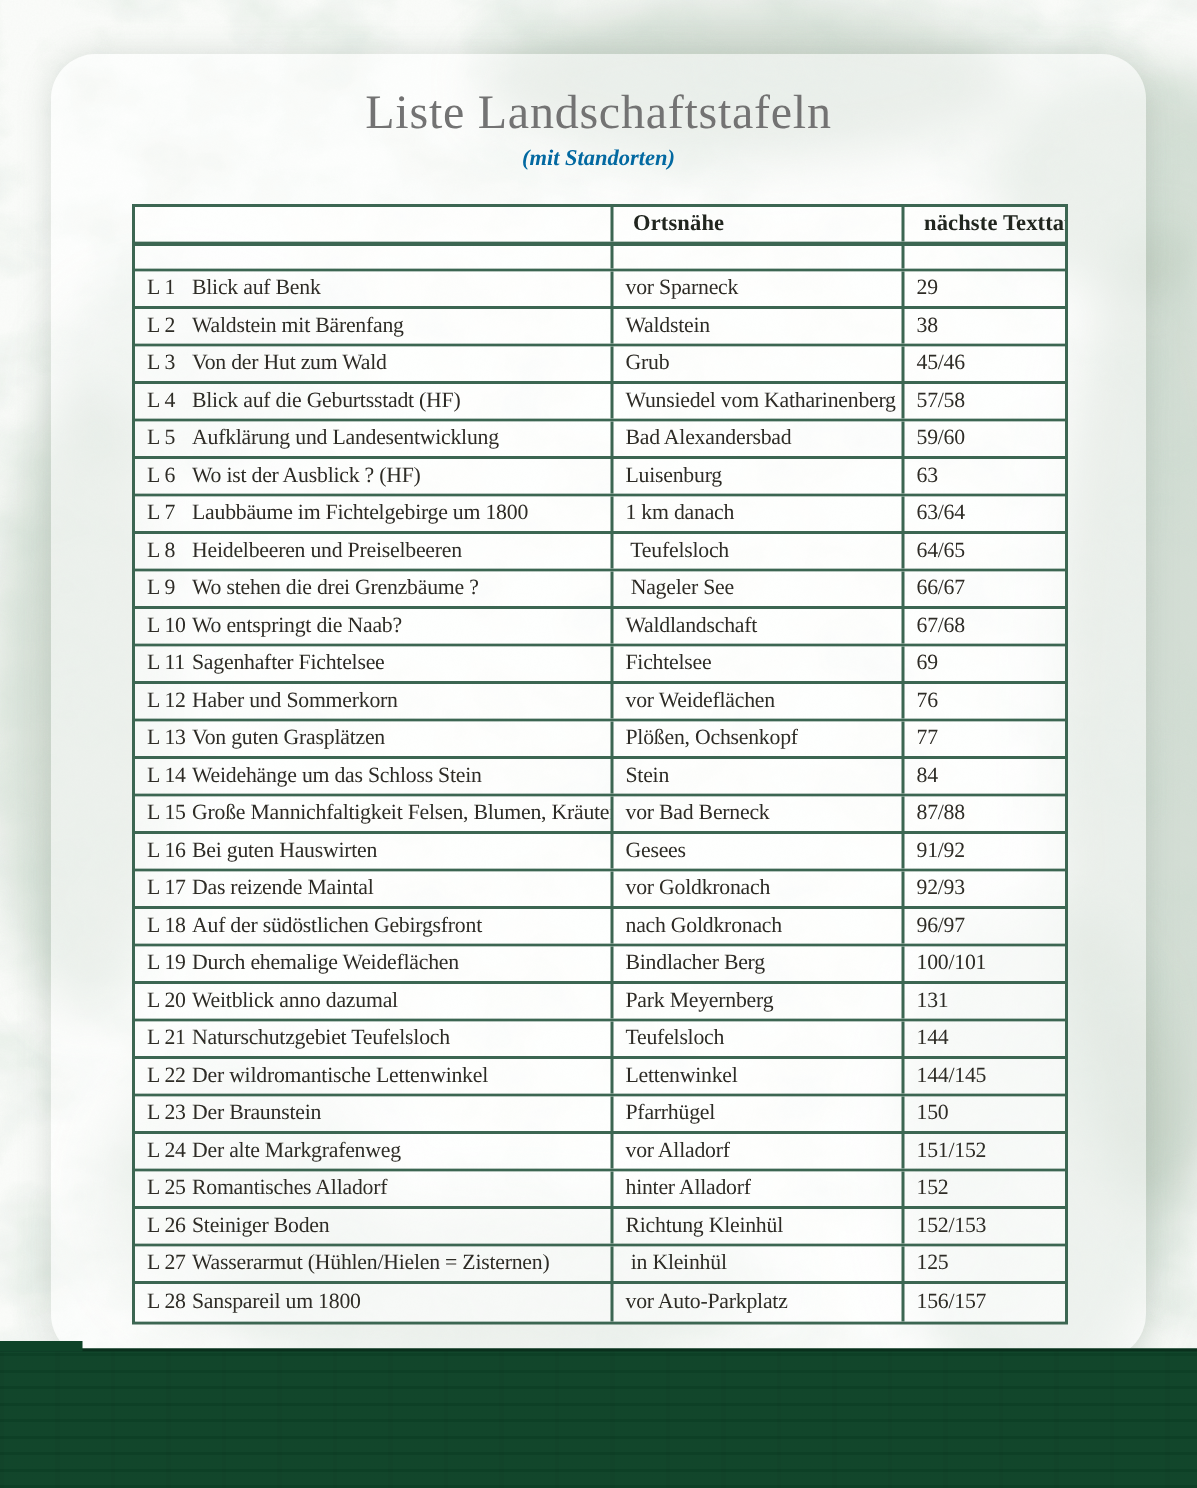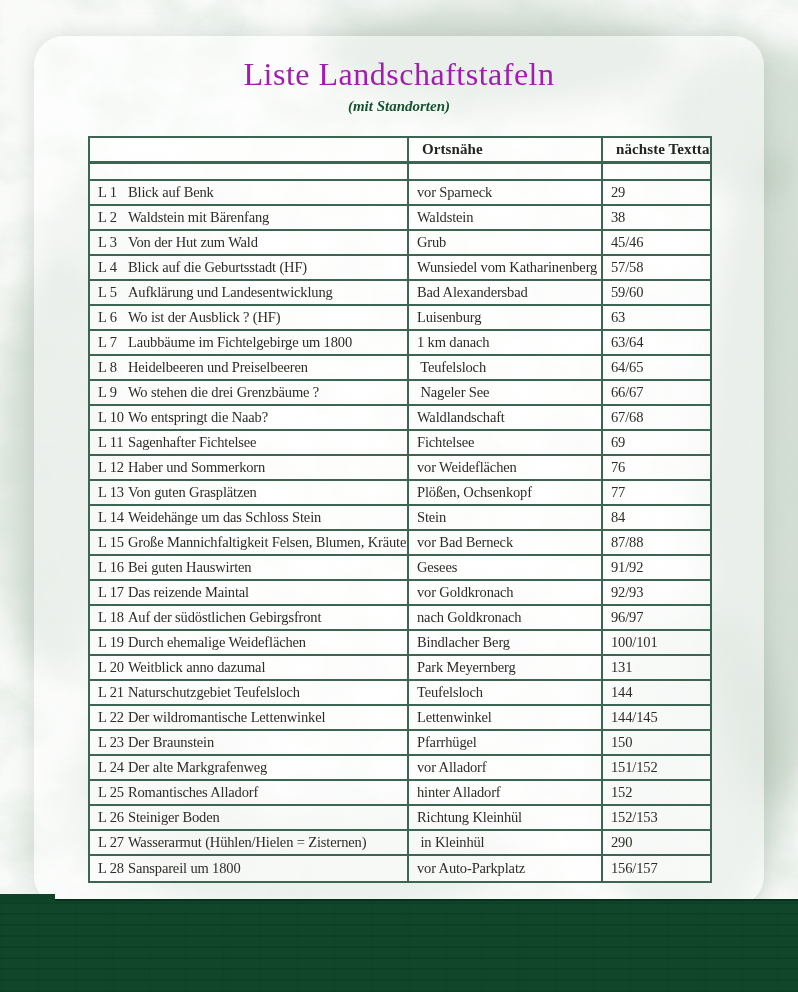--- a/index.html
+++ b/index.html
@@ -34,27 +34,27 @@
     content:""; position:absolute; left:0; top:0; width:100%; height:100%;
     background:
       repeating-linear-gradient(0deg, rgba(0,0,0,0.05) 0 2px, rgba(255,255,255,0.015) 2px 11px),
       repeating-linear-gradient(90deg, rgba(0,0,0,0.03) 0 3px, transparent 3px 37px);
   }
 
   .title {
     position:absolute; left:0; top:56px; width:798px;
     text-align:center; z-index:2;
     font-size:32px; font-weight:400; letter-spacing:0.5px;
-    color:#a21caf;
+    color:#737373;
   }
   .subtitle {
     position:absolute; left:0; top:98px; width:798px;
     text-align:center; z-index:2;
     font-style:italic; font-weight:600; font-size:15px;
-    color:#14532d;
+    color:#0369a1;
   }
 
   .lstable {
     position:absolute; left:88px; top:136px; width:624px;
     border:2px solid #3c6652; z-index:2;
   }
   .trow {
     display:grid; grid-template-columns:317px 194px 109px;
     border-bottom:2px solid #3c6652;
   }
@@ -248,21 +248,21 @@
         <div class="c c3">152</div>
       </div>
       <div class="trow drow">
         <div class="c c1"><span class="lnum">L 26</span><span>Steiniger Boden</span></div>
         <div class="c c2">Richtung Kleinhül</div>
         <div class="c c3">152/153</div>
       </div>
       <div class="trow drow">
         <div class="c c1"><span class="lnum">L 27</span><span>Wasserarmut (Hühlen/Hielen = Zisternen)</span></div>
         <div class="c c2"> in Kleinhül</div>
-        <div class="c c3">290</div>
+        <div class="c c3">125</div>
       </div>
       <div class="trow drow">
         <div class="c c1"><span class="lnum">L 28</span><span>Sanspareil um 1800</span></div>
         <div class="c c2">vor Auto-Parkplatz</div>
         <div class="c c3">156/157</div>
       </div>
     </div>
 </div>
 
 </body></html>

